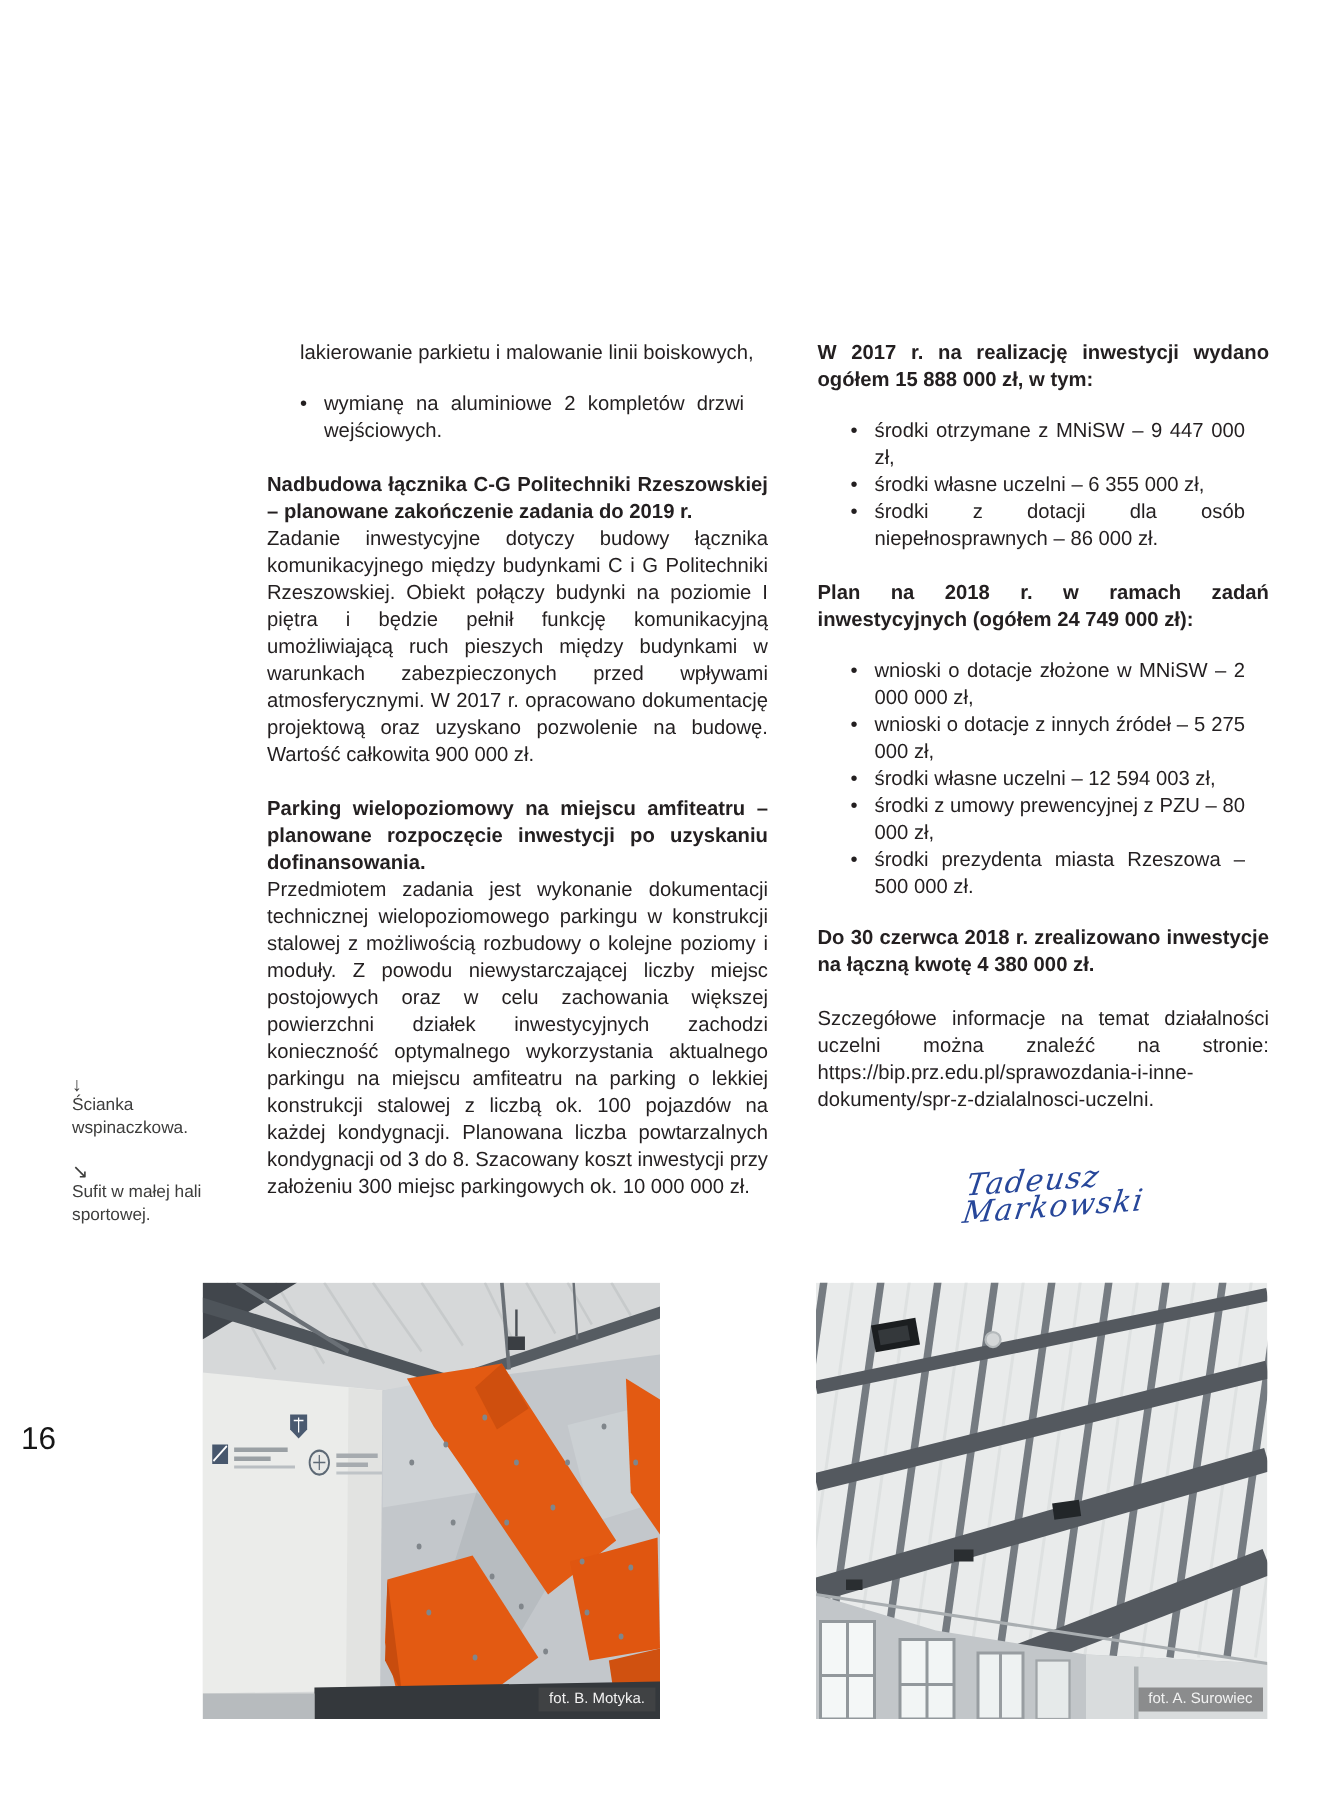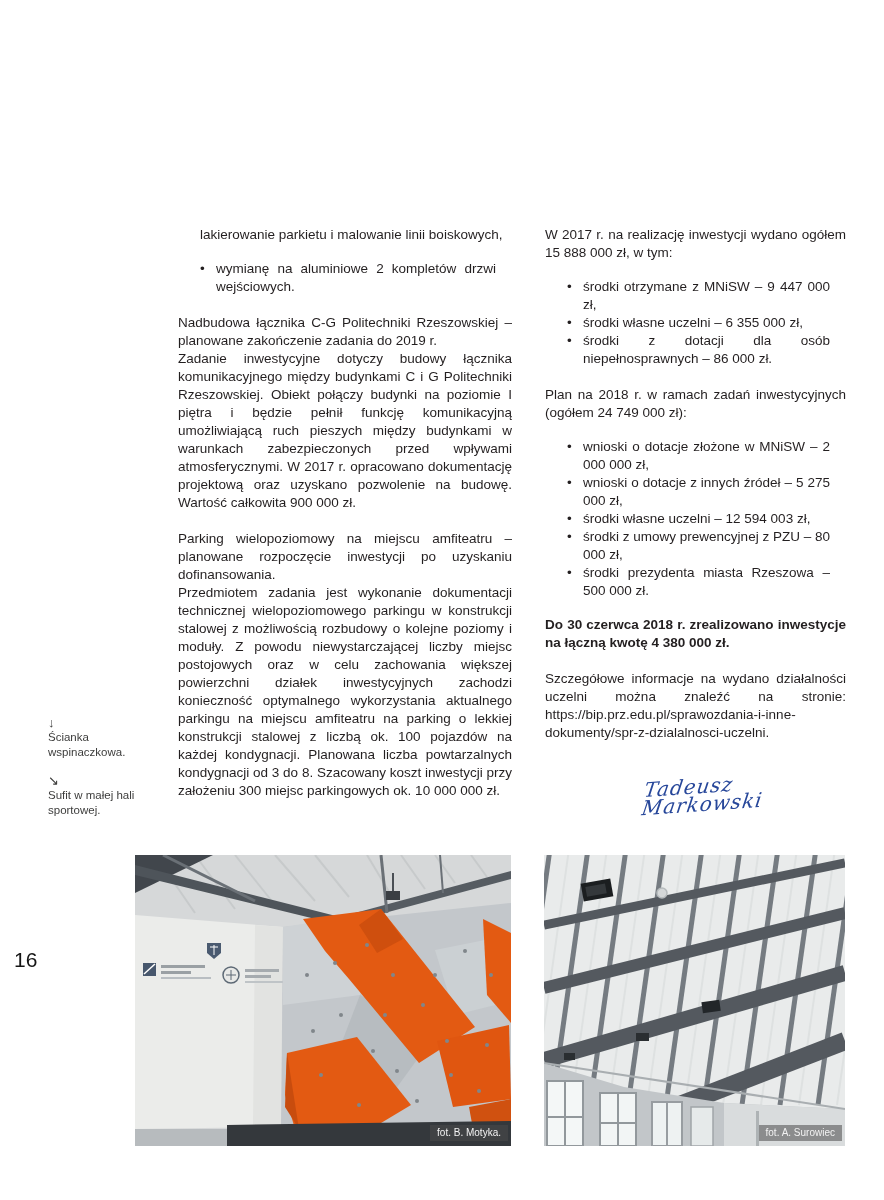--- a/index.html
+++ b/index.html
@@ -14,21 +14,21 @@
   
   .col{
     position:absolute;top:226px;
     font-size:13.5px;line-height:18px;
     text-align:justify;
   }
   .col-left{left:178px;width:334px;}
   .col-right{left:545px;width:301px;}
   .col h3{
     font-size:13.5px;line-height:18px;
-    margin:18px 0 0 0;font-weight:normal;
+    margin:18px 0 0 0;font-weight:bold;
   }
   .col h3.first{margin-top:0;}
   .col p{margin:0;}
   .col p.gap-top{margin-top:18px;}
   .col p.bold{font-weight:bold;margin-top:12px;}
   ul.bullets{list-style:none;margin:16px;padding:0;}
   ul.bullets li{position:relative;padding-left:22px;text-align:justify;}
   ul.bullets li::before{content:"\2022";position:absolute;left:6px;top:0;}
   .hang{padding-left:22px;}
   
@@ -50,21 +50,21 @@
   .margin-note + .margin-note{margin-top:14px;}
   .margin-note .arrow{font-size:13px;line-height:14px;color:#3d3d3c;}
   
   .page-number{
     position:absolute;left:14px;top:948px;
     font-size:21px;color:#161616;
   }
   
   .photo{position:absolute;overflow:hidden;}
   .photo svg{display:block;width:100%;height:100%;}
-  .photo-left{left:135px;top:855px;width:376px;height:291px;}
+  .photo-left{left:135px;top:855px;width:305px;height:291px;}
   .photo-right{left:544px;top:855px;width:301px;height:291px;}
   .photo-credit{
     position:absolute;right:3px;bottom:5px;
     font-size:10px;line-height:12px;color:#f2f2f2;
     background:rgba(75,75,75,0.55);
     padding:2px 7px;
     white-space:nowrap;
   }
 </style>
 </head>
@@ -97,21 +97,21 @@
     <ul class="bullets">
       <li>wnioski o dotacje złożone w MNiSW – 2 000 000 zł,</li>
       <li>wnioski o dotacje z innych źródeł – 5 275 000 zł,</li>
       <li>środki własne uczelni – 12 594 003 zł,</li>
       <li>środki z umowy prewencyjnej z PZU – 80 000 zł,</li>
       <li>środki prezydenta miasta Rzeszowa – 500 000 zł.</li>
     </ul>
 
     <p class="gap-top bold">Do 30 czerwca 2018 r. zrealizowano inwestycje na łączną kwotę 4 380 000 zł.</p>
 
-    <p class="gap-top">Szczegółowe informacje na wydano działalności uczelni można znaleźć na stronie: https://bip.prz.edu.pl/sprawozdania-i-inne-dokumenty/spr-z-dzialalnosci-uczelni.</p>
+    <p class="gap-top">Szczegółowe informacje na temat działalności uczelni można znaleźć na stronie: https://bip.prz.edu.pl/sprawozdania-i-inne-dokumenty/spr-z-dzialalnosci-uczelni.</p>
 
     <div class="signature-wrap">
       <span class="signature-text">Tadeusz Markowski</span>
     </div>
   </div>
 
   <div class="margin-notes">
     <div class="margin-note">
       <div class="arrow">↓</div>
       <div>Ścianka wspinaczkowa.</div>

